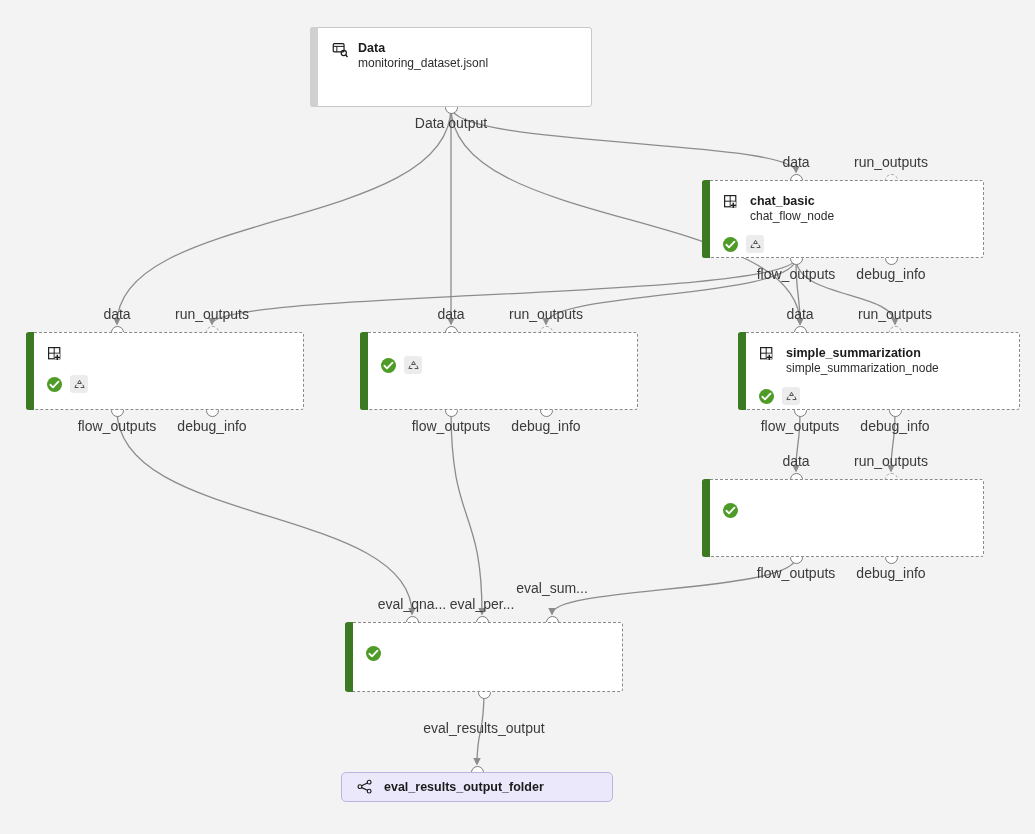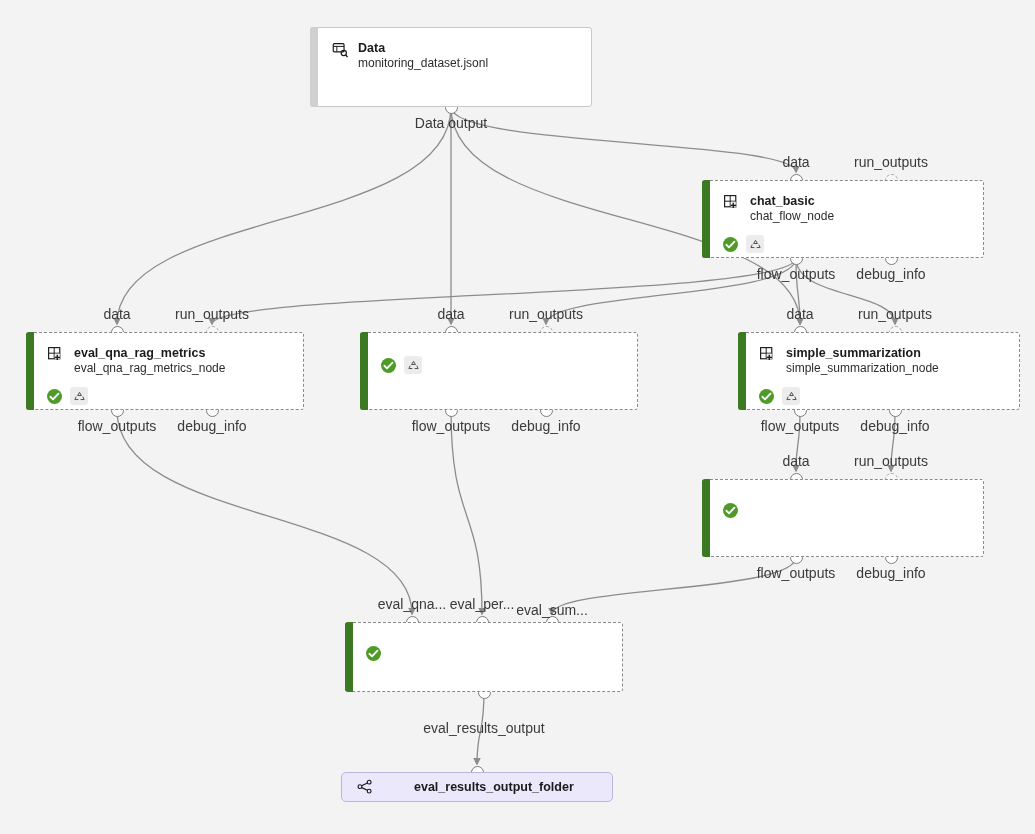--- a/index.html
+++ b/index.html
@@ -243,24 +243,20 @@
         <div class="node-body">
           <div class="node-head">
             <span class="node-icon"><svg viewBox="0 0 20 20">
                 <rect x="1.8" y="1.8" width="12.4" height="12.4" fill="none" stroke="#1b1b1b" stroke-width="1.3"></rect>
                 <line x1="8" y1="1.8" x2="8" y2="14.2" stroke="#1b1b1b" stroke-width="1.1"></line>
                 <line x1="1.8" y1="8" x2="14.2" y2="8" stroke="#1b1b1b" stroke-width="1.1"></line>
                 <rect x="8.6" y="8.6" width="5.6" height="5.6" fill="#f3f3f3"></rect>
                 <line x1="11.4" y1="9.6" x2="11.4" y2="15.6" stroke="#1b1b1b" stroke-width="1.5"></line>
                 <line x1="8.4" y1="12.6" x2="14.4" y2="12.6" stroke="#1b1b1b" stroke-width="1.5"></line>
               </svg></span>
-            <span class="node-titles">
-              <div class="node-title">eval_qna_rag_metrics</div>
-              <div class="node-sub">eval_qna_rag_metrics_node</div>
-            </span>
           </div>
           <div class="badges">
             <span class="badge-check">
               <svg viewBox="0 0 16 16" width="15" height="15">
                 <path d="M3.6 8.3 L6.4 11 L12.2 5" fill="none" stroke="#ffffff" stroke-width="2" stroke-linecap="round" stroke-linejoin="round"></path>
               </svg>
             </span>
             <span class="badge-recycle">
               <svg viewBox="0 0 18 18" width="13" height="13">
                 <path d="M9 3.2 L11.6 7.6 L6.4 7.6 Z" fill="none" stroke="#3a3a3a" stroke-width="1.2" stroke-linejoin="round"></path>
@@ -357,37 +353,37 @@
               </svg>
             </span>
           </div>
         </div>
       </div>
       <div class="port" style="left: 405.5px; top: 615.5px;"></div>
       <div class="port-label" style="left: 412px; top: 596px;">eval_qna...</div>
       <div class="port" style="left: 475.5px; top: 615.5px;"></div>
       <div class="port-label" style="left: 482px; top: 596px;">eval_per...</div>
       <div class="port" style="left: 545.5px; top: 615.5px;"></div>
-      <div class="port-label" style="left: 552px; top: 602px;">eval_sum...</div>
+      <div class="port-label" style="left: 552px; top: 580px;">eval_sum...</div>
       <div class="port" style="left: 477.5px; top: 685.5px;"></div>
       <div class="port-label" style="left: 484px; top: 720px;">eval_results_output</div>
       <div class="node" style="left: 345px; top: 622px; width: 278px; height: 70px;">
         <div class="accent green"></div>
         <div class="node-body">
           <div class="badges">
             <span class="badge-check">
               <svg viewBox="0 0 16 16" width="15" height="15">
                 <path d="M3.6 8.3 L6.4 11 L12.2 5" fill="none" stroke="#ffffff" stroke-width="2" stroke-linecap="round" stroke-linejoin="round"></path>
               </svg>
             </span>
           </div>
         </div>
       </div>
       <div class="port" style="left: 470.5px; top: 765.5px;"></div>
-      <div class="asset-node" style="left: 341px; top: 772px; width: 272px; height: 30px; gap: 30px;">
+      <div class="asset-node" style="left: 341px; top: 772px; width: 272px; height: 30px;">
         <span class="asset-icon"><svg viewBox="0 0 20 20">
             <circle cx="14.6" cy="4.6" r="2.1" fill="none" stroke="#1b1b1b" stroke-width="1.3"></circle>
             <circle cx="14.6" cy="14.6" r="2.1" fill="none" stroke="#1b1b1b" stroke-width="1.3"></circle>
             <circle cx="4.4" cy="9.6" r="2.1" fill="none" stroke="#1b1b1b" stroke-width="1.3"></circle>
             <line x1="6.3" y1="8.6" x2="12.7" y2="5.5" stroke="#1b1b1b" stroke-width="1.3"></line>
             <line x1="6.3" y1="10.7" x2="12.7" y2="13.7" stroke="#1b1b1b" stroke-width="1.3"></line>
           </svg></span>
         <span class="asset-label">eval_results_output_folder</span>
       </div>
     </div>

